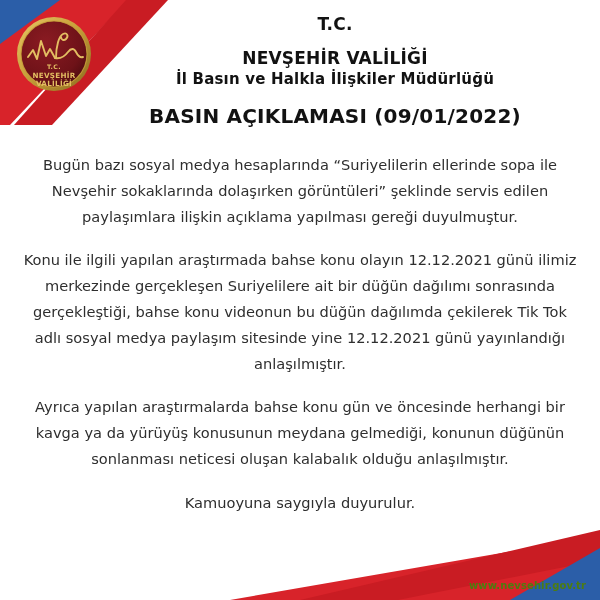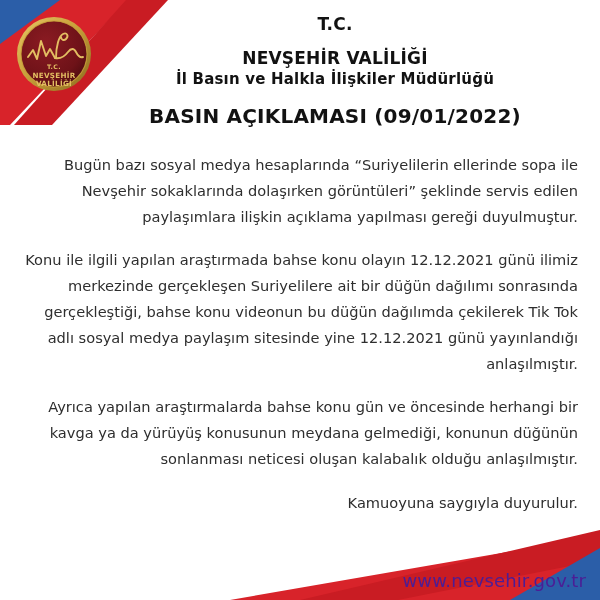--- a/index.html
+++ b/index.html
@@ -91,32 +91,32 @@
     position: absolute;
     left: 22px;
     top: 152px;
     width: 556px;
     color: #2e2e2e;
     font-size: 14.6px;
     line-height: 25.8px;
   }
   .para {
     margin: 0 0 18px 0;
-    text-align: right;
+    text-align: center;
   }
   .para:last-child { margin-bottom: 0; }
 
   
   .footer-url {
     position: absolute;
     right: 14px;
     bottom: 9px;
-    color: #4c1d95;
-    font-size: 18px;
-    font-weight: normal;
+    color: #4d7c0f;
+    font-size: 10px;
+    font-weight: bold;
     letter-spacing: 0.1px;
     white-space: nowrap;
     z-index: 5;
   }
 </style>
 </head>
 <body>
 
 <div class="page">
 

